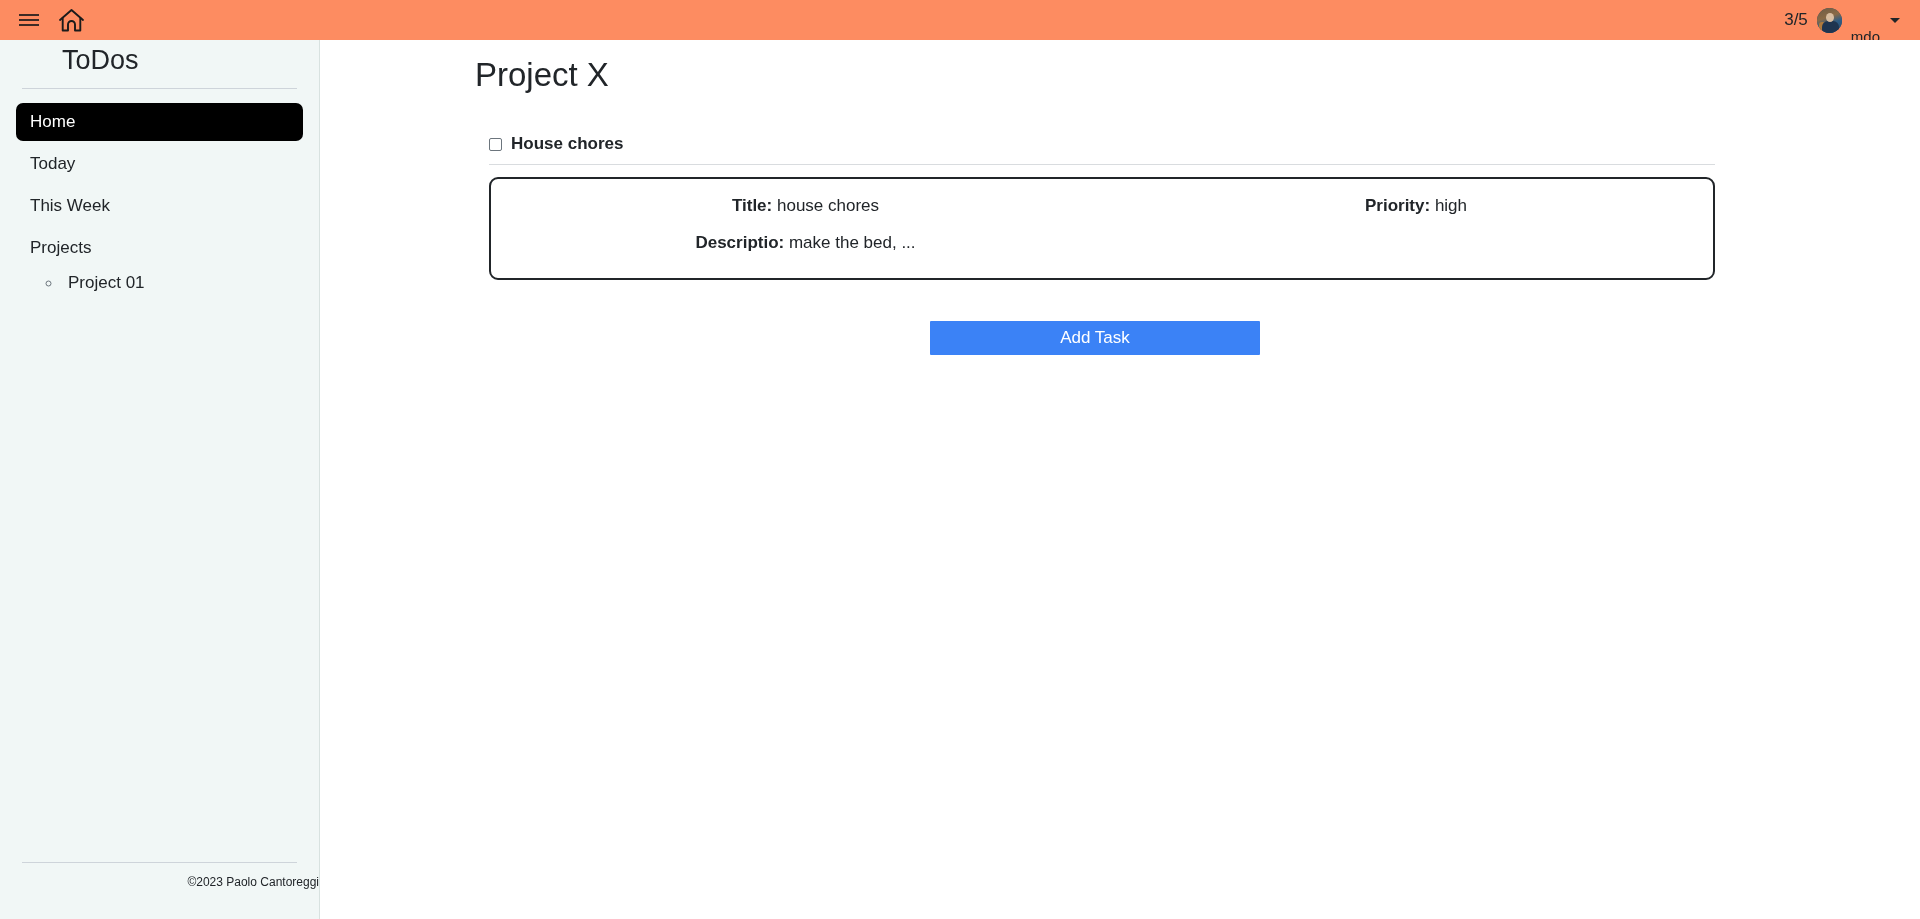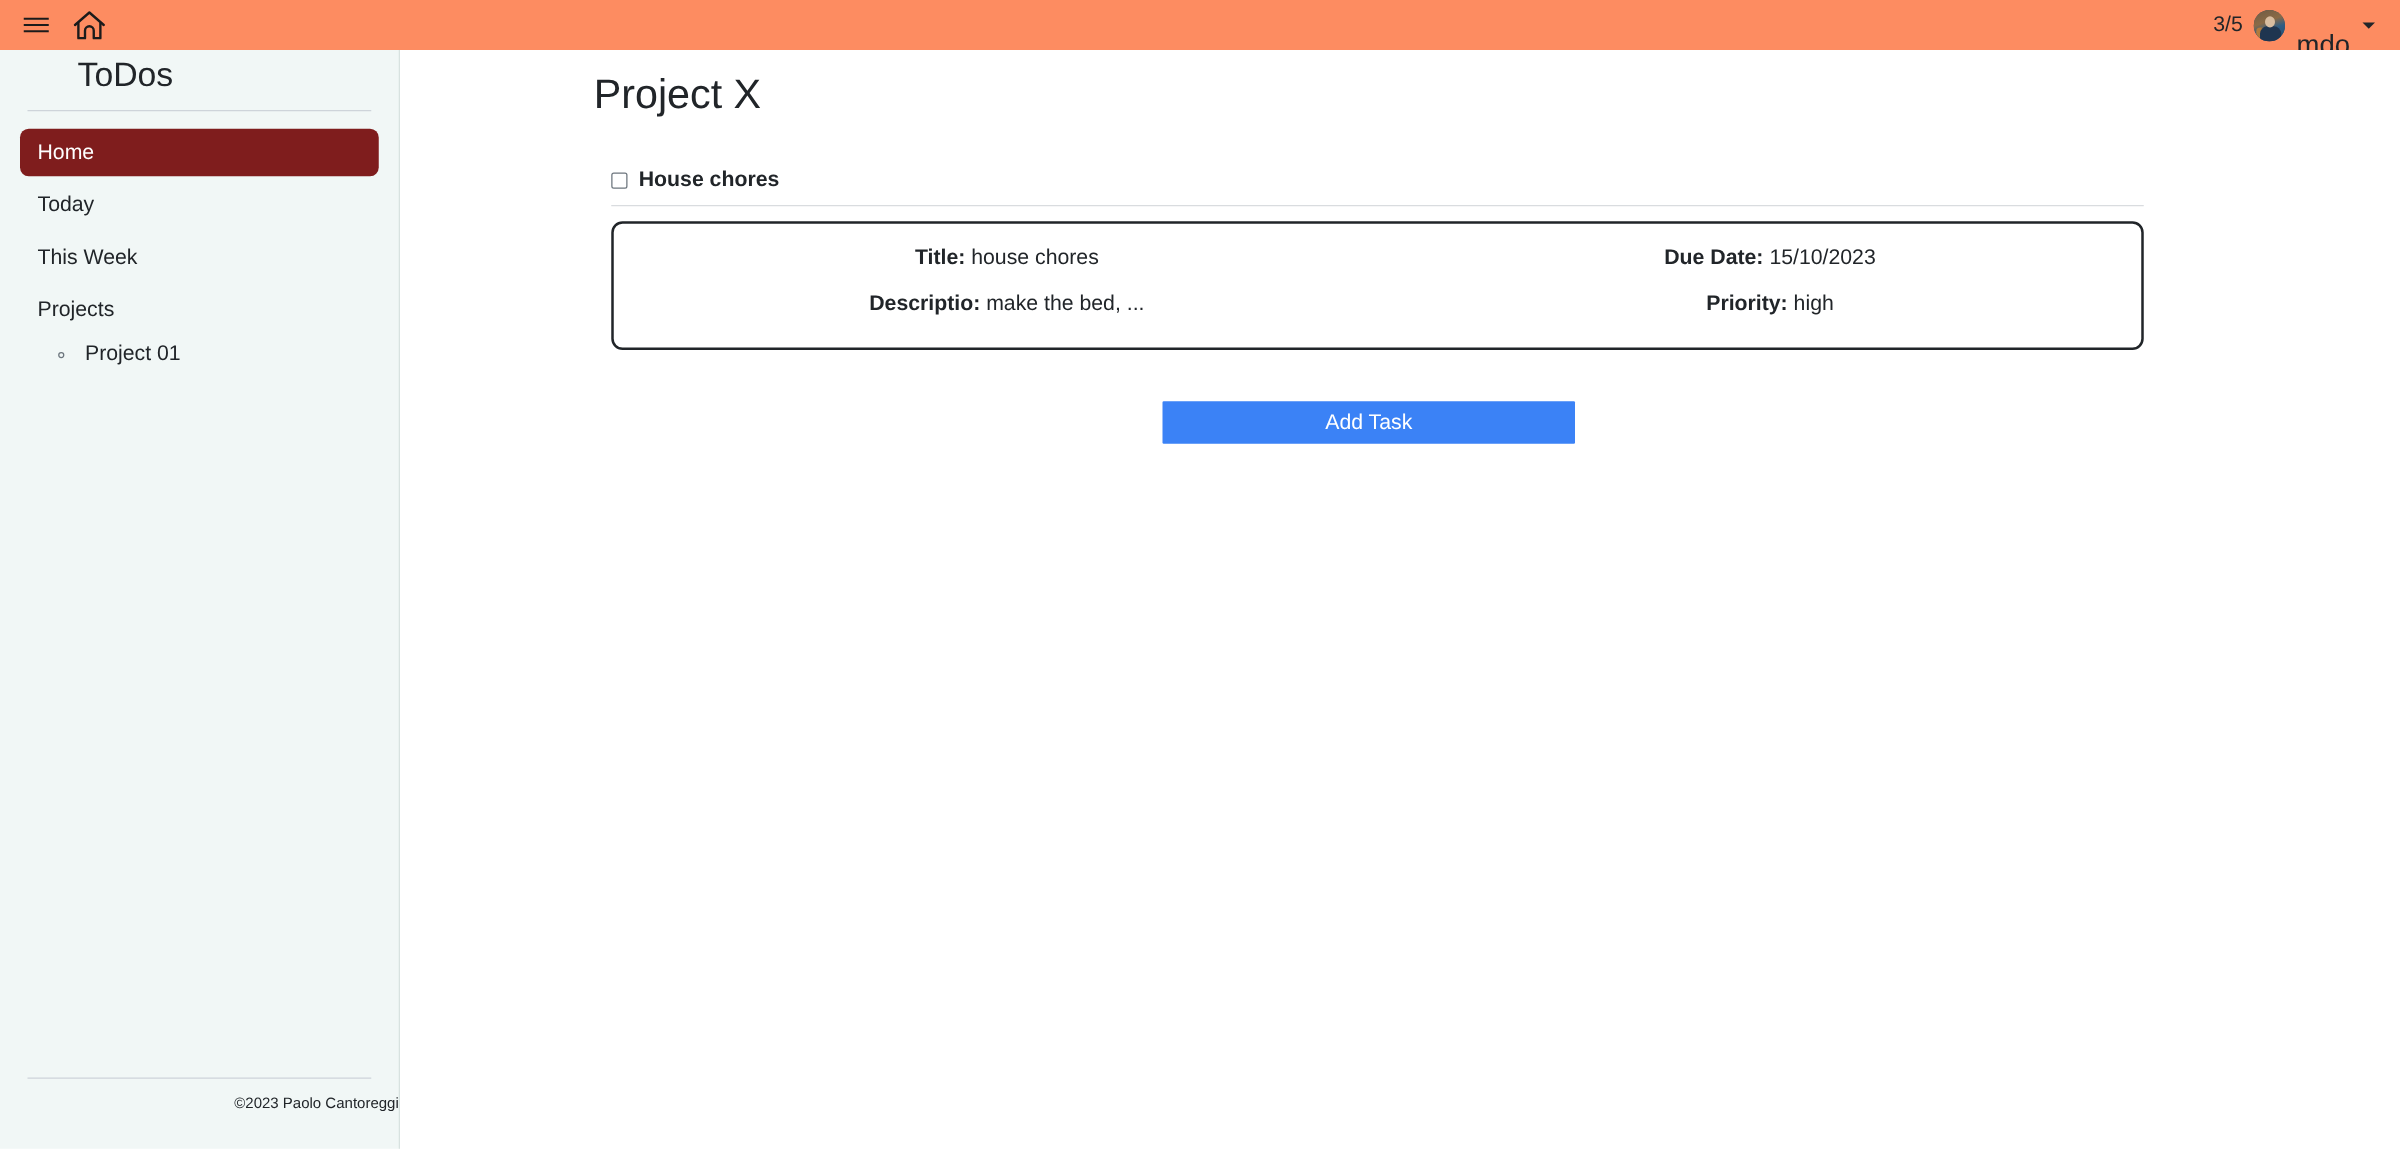--- a/index.html
+++ b/index.html
@@ -38,21 +38,21 @@
     width: 25px; height: 25px; border-radius: 50%;
     overflow: hidden; display: block;
     background: #3b4a63;
     position: relative;
     flex: 0 0 auto;
   }
   .avatar .sky { position:absolute; inset:0; background:linear-gradient(160deg,#6d5b45 0%,#8a6a46 38%,#2f5d84 60%,#24496b 100%); }
   .avatar .head { position:absolute; left:9px; top:5px; width:8px; height:9px; border-radius:50%; background:#d8bda0; }
   .avatar .body { position:absolute; left:5px; top:13px; width:17px; height:13px; border-radius:6px 6px 0 0; background:#1f3550; }
   .avatar .arm  { position:absolute; left:2px; top:14px; width:7px; height:9px; border-radius:3px; background:#b07a3c; }
-  .user-name { font-size: 22px; margin-top: 32px; }
+  .user-name { font-size: 15px; margin-top: 32px; }
   .caret {
     display: inline-block;
     width: 0; height: 0;
     border-left: 5px solid transparent;
     border-right: 5px solid transparent;
     border-top: 5px solid #212529;
     margin-left: 1px;
   }
 
   
@@ -75,21 +75,21 @@
   .nav-item {
     display: block;
     font-size: 17px;
     color: #212529;
     padding: 9px 14px;
     border-radius: 7px;
     cursor: pointer;
     margin-bottom: 4px;
   }
   .nav-item.active {
-    background: #7f1d1d;
+    background: #000000;
     color: #ffffff;
   }
   .project-list {
     list-style: circle;
     margin: 2px 0 0 0;
     padding-left: 62px;
     color: #6c757d;
   }
   .project-list li { margin-bottom: 5px; }
   .project-link {
@@ -243,24 +243,20 @@
         <b>Title:</b>
         <span>house chores</span>
       </div>
       <div class="card-row">
         <b>Descriptio:</b>
         <span>make the bed, ...</span>
       </div>
     </div>
     <div class="card-col right">
       <div class="card-row">
-        <b>Due Date:</b>
-        <span>15/10/2023</span>
-      </div>
-      <div class="card-row">
         <b>Priority:</b>
         <span>high</span>
       </div>
     </div>
   </div>
 
   <div class="add-task-wrap">
     <button id="add-task-btn">Add Task</button>
   </div>
 </div>

